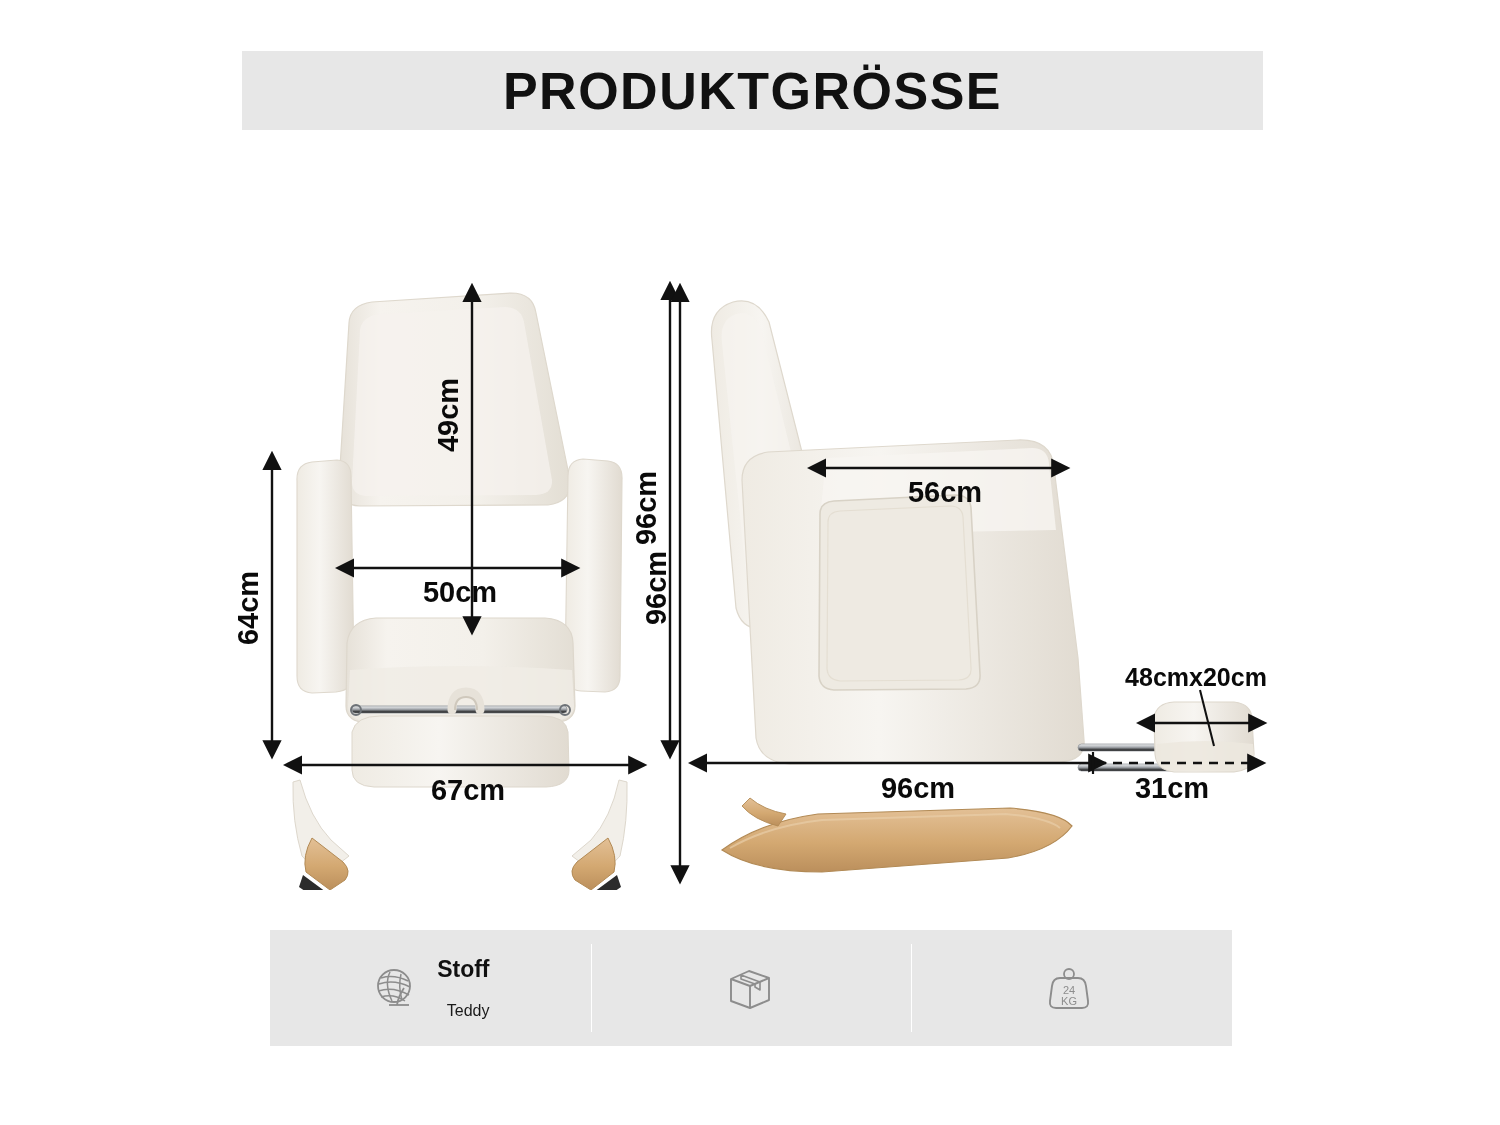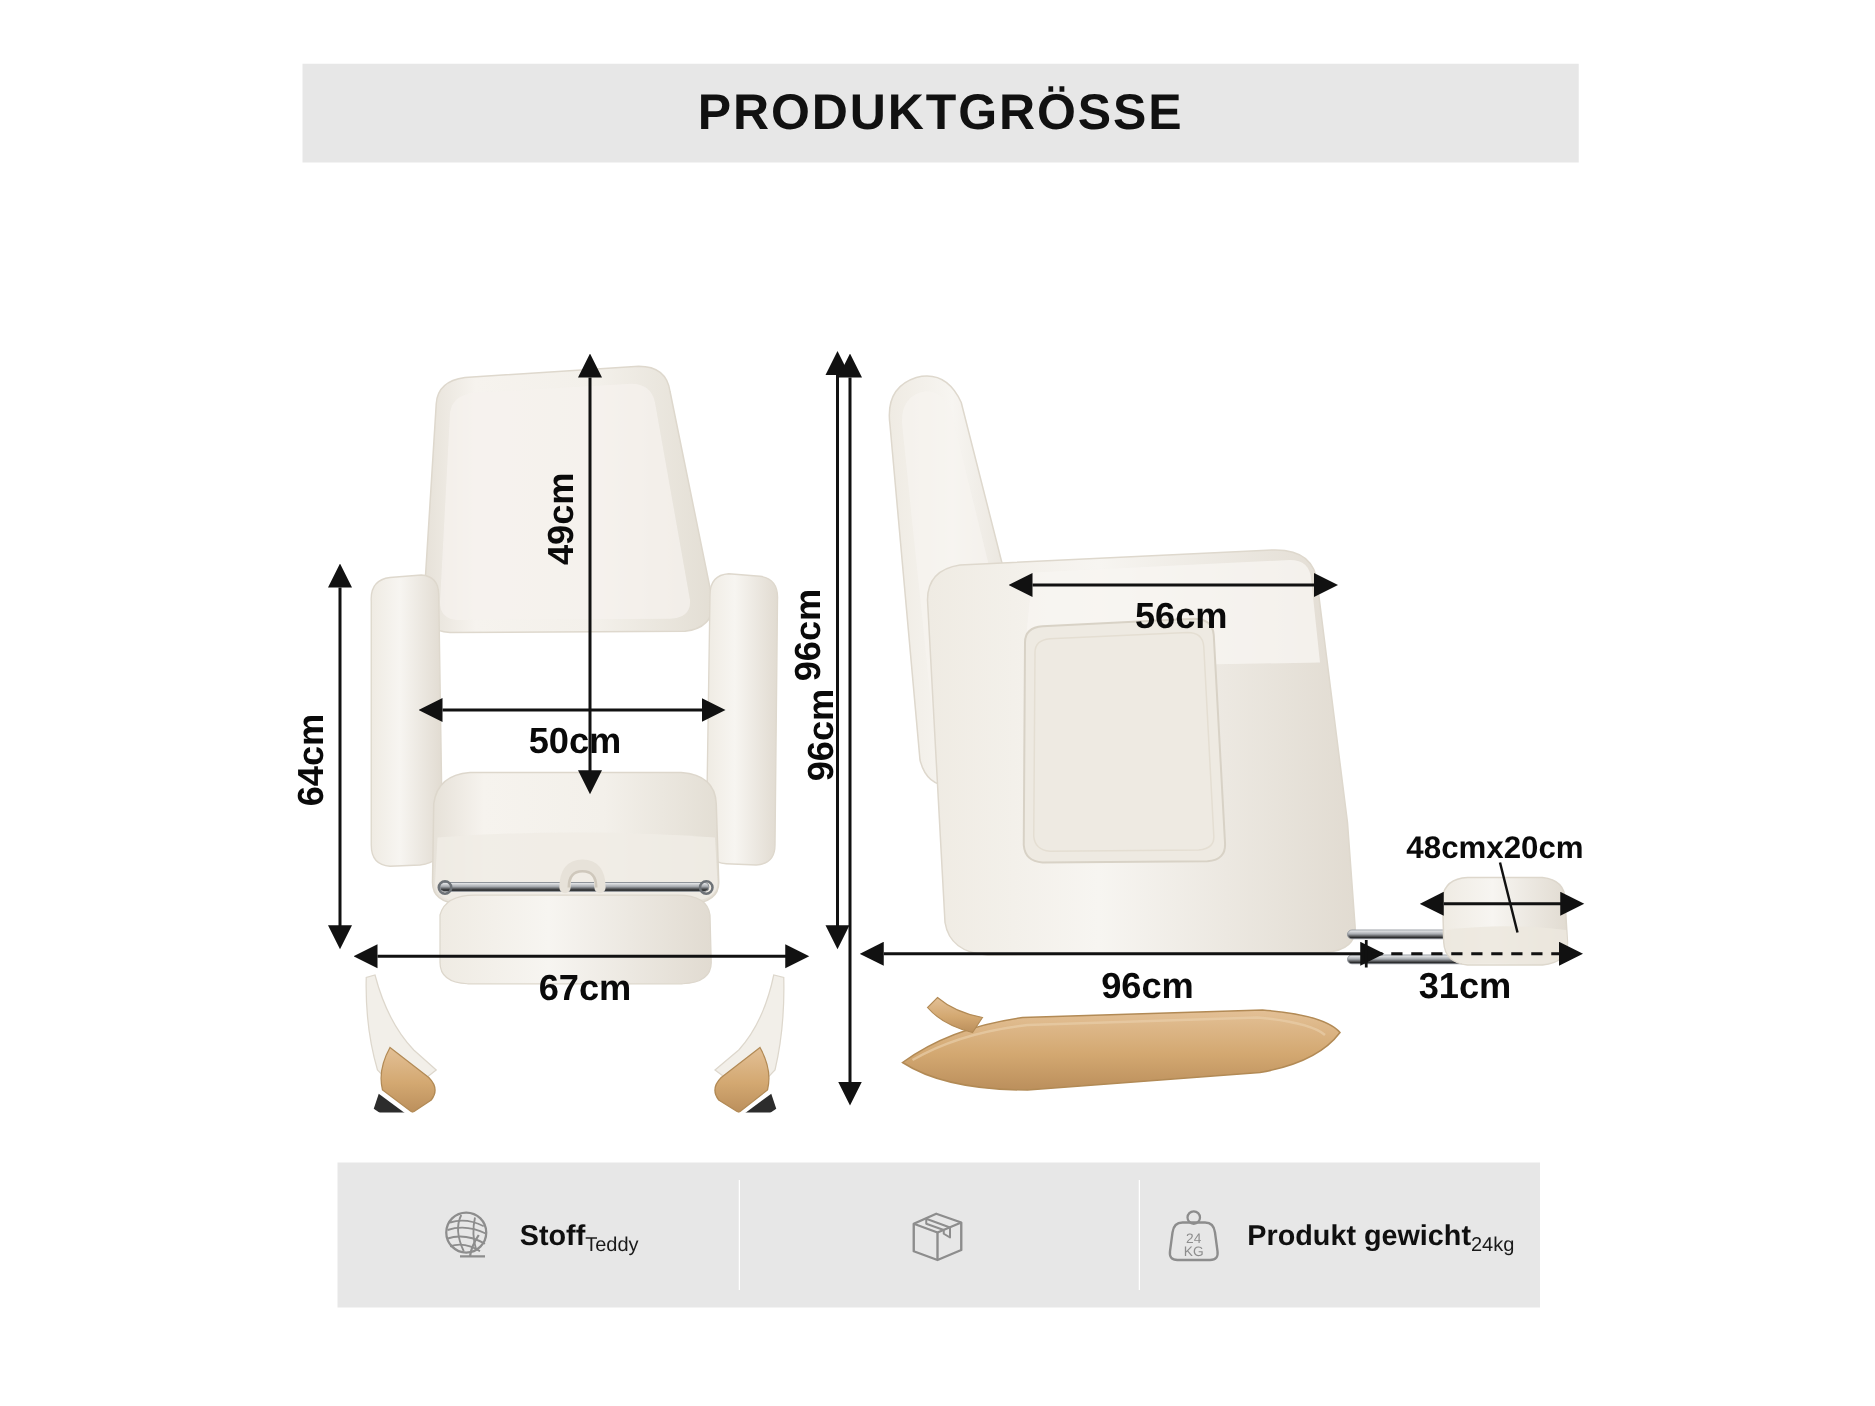--- a/index.html
+++ b/index.html
@@ -21,21 +21,21 @@
     left: 242px;
     top: 51px;
     width: 1021px;
     height: 79px;
     background: #e7e7e7;
     display: flex;
     align-items: center;
     justify-content: center;
   }
   #title-text {
-    font-size: 40px;
+    font-size: 52px;
     font-weight: bold;
     letter-spacing: 1.5px;
     color: #111111;
     font-family: "Liberation Sans", sans-serif;
   }
 
   
   #diagram-stage {
     position: absolute;
     left: 0;
@@ -80,22 +80,22 @@
   .info-icon {
     flex: 0 0 auto;
     width: 52px;
     height: 52px;
     display: flex;
     align-items: center;
     justify-content: flex-start;
   }
   .info-texts {
     display: flex;
-    flex-direction: row;
-    align-items: center;
+    flex-direction: column;
+    align-items: flex-end;
     line-height: 1.25;
   }
   .info-title {
     font-size: 23px;
     font-weight: bold;
     color: #101010;
     white-space: nowrap;
   }
   .info-sub {
     font-size: 16px;
@@ -295,19 +295,15 @@
 
   <div class="info-cell">
     <div class="info-icon">
       <svg width="46" height="48" viewBox="0 0 46 48">
         <circle cx="23" cy="10" r="5" fill="none" stroke="#8d8d8d" stroke-width="1.8"></circle>
         <path d="M14 14 L32 14 Q39 14 40 22 L42 37 Q43 44 36 44 L10 44 Q3 44 4 37 L6 22 Q7 14 14 14 Z" fill="none" stroke="#8d8d8d" stroke-width="1.9" stroke-linejoin="round"></path>
         <text x="23" y="30" font-family="Liberation Sans, sans-serif" font-size="11" fill="#8d8d8d" text-anchor="middle">24</text>
         <text x="23" y="41" font-family="Liberation Sans, sans-serif" font-size="11" fill="#8d8d8d" text-anchor="middle">KG</text>
       </svg>
     </div>
-    <div class="info-texts">
-      <div class="info-title">Produkt gewicht</div>
-      <div class="info-sub">24kg</div>
-    </div>
   </div>
 
 </div>
 
 </body></html>

